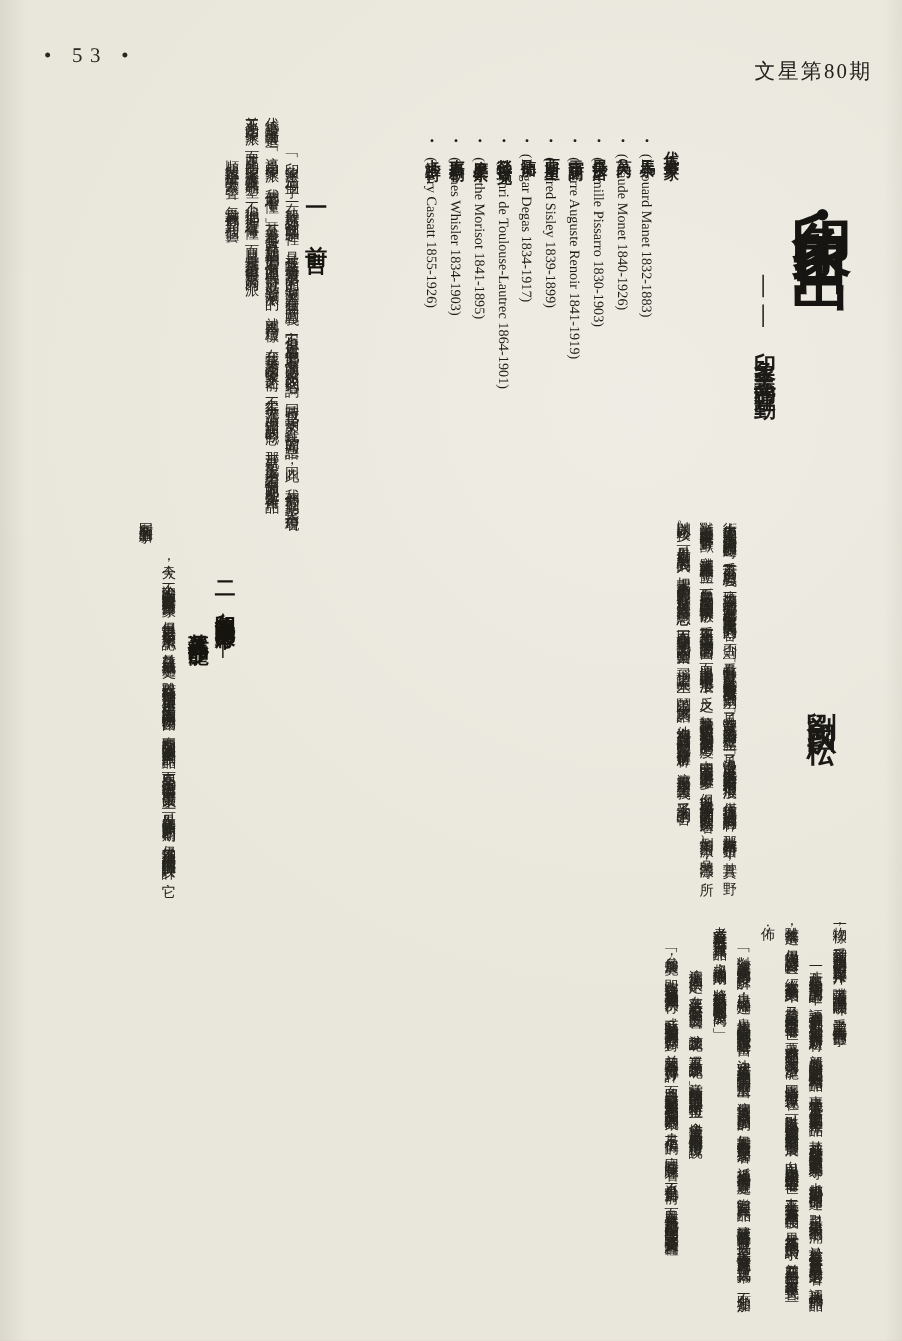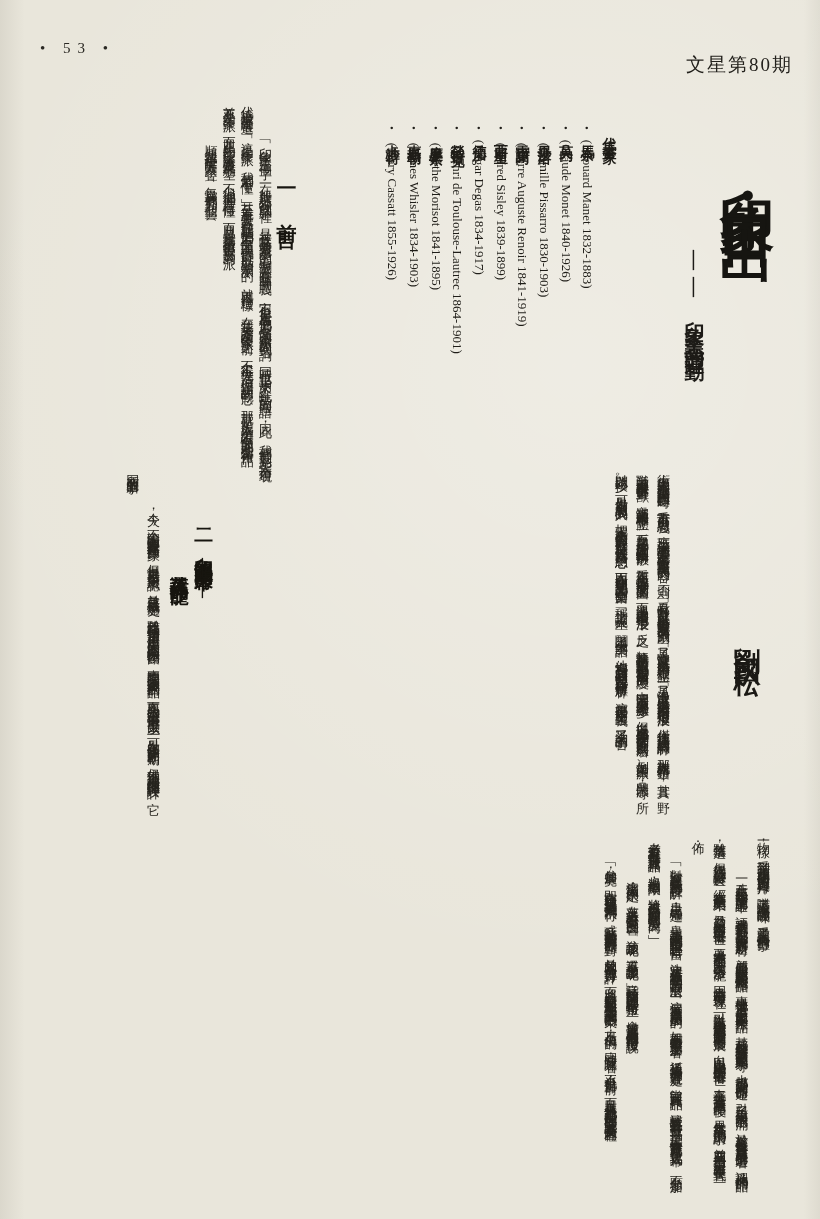--- a/index.html
+++ b/index.html
@@ -13,21 +13,21 @@
       radial-gradient(circle at 70% 30%, rgba(255,255,255,.25), rgba(0,0,0,0) 60%),
       linear-gradient(90deg, rgba(90,85,70,.10) 0, rgba(0,0,0,0) 3%),
       linear-gradient(270deg, rgba(90,85,70,.08) 0, rgba(0,0,0,0) 2%);
     overflow:hidden;
     color:#211f1b;
     font-family:"Liberation Serif","DejaVu Serif",serif;
   }
   .v{writing-mode:vertical-rl;text-orientation:mixed;}
   .abs{position:absolute;}
 
-  .page-number{left:40px;top:40px;font-size:15px;letter-spacing:7px;color:#2a2823;}
+  .page-number{left:40px;top:40px;font-size:19px;letter-spacing:7px;color:#2a2823;}
   .masthead{left:686px;top:52px;font-size:19px;letter-spacing:2px;font-weight:normal;color:#23211c;}
 
   .title{left:716px;top:148px;height:320px;font-size:55px;line-height:1.1;
          letter-spacing:9px;font-weight:bold;color:#161511;}
   .subtitle{left:682px;top:250px;height:300px;font-size:20px;letter-spacing:7px;
             font-weight:bold;color:#1d1b17;}
   .author{left:729px;top:626px;height:130px;font-size:27px;letter-spacing:11px;
           font-weight:bold;color:#1b1915;}
 
   .painters{left:384px;top:126px;width:236px;height:366px;

